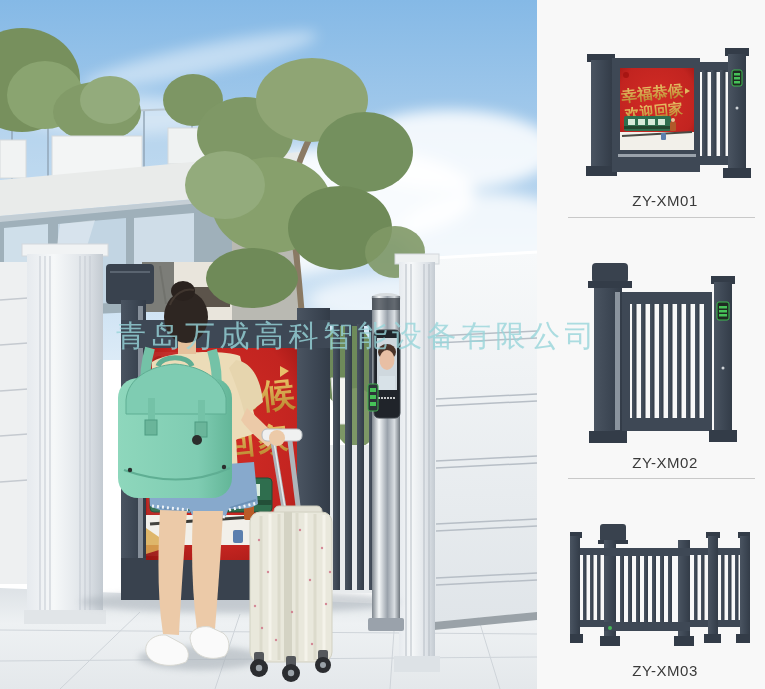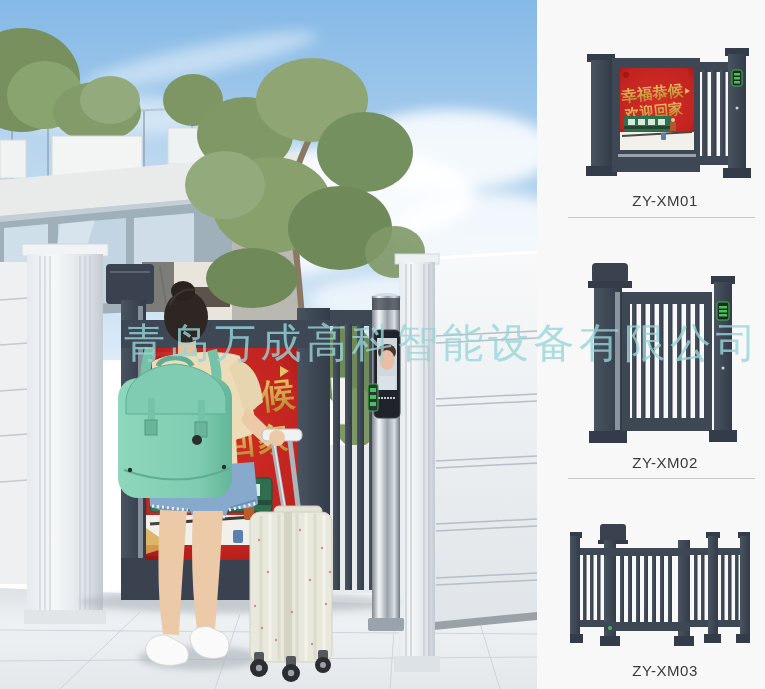--- a/index.html
+++ b/index.html
@@ -1,20 +1,20 @@
 <!DOCTYPE html>
 <html><head>
 <meta charset="utf-8">
 <style>
   html,body{margin:0;padding:0;background:#ffffff;}
   .stage{position:relative;width:765px;height:689px;overflow:hidden;background:#fff;
          font-family:"Liberation Sans",sans-serif;}
   .photo{position:absolute;left:0;top:0;width:537px;height:689px;}
   .photo svg{display:block;}
-  .watermark{position:absolute;left:124px;top:316px;font-size:41px;letter-spacing:4.5px;
+  .watermark{position:absolute;left:116px;top:316px;font-size:30px;letter-spacing:4.5px;
              white-space:nowrap;color:rgba(151,213,218,0.8);z-index:6;pointer-events:none;
              font-family:"Liberation Sans",sans-serif;}
   .panel{position:absolute;left:537px;top:0;width:228px;height:689px;background:#f8f8f8;}
   .panel svg{position:absolute;}
   .model{position:absolute;left:20px;width:216px;text-align:center;font-size:15px;
          font-weight:500;color:#3a3a3a;letter-spacing:.5px;}
   .divider{position:absolute;left:31px;width:187px;border:none;border-top:1px solid #c9c9c9;margin:0;}
   text.gold{font-family:"Liberation Sans",sans-serif;font-weight:bold;}
 </style>
 </head>

